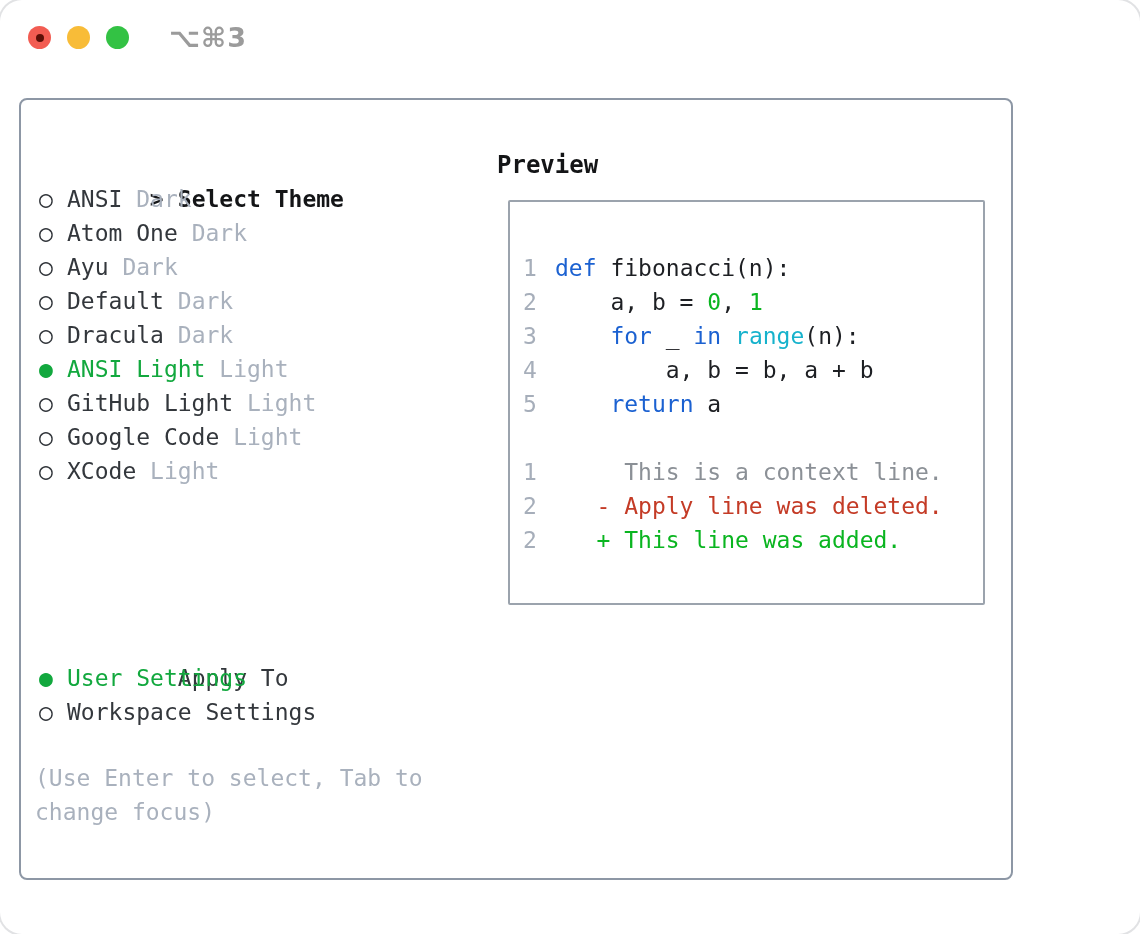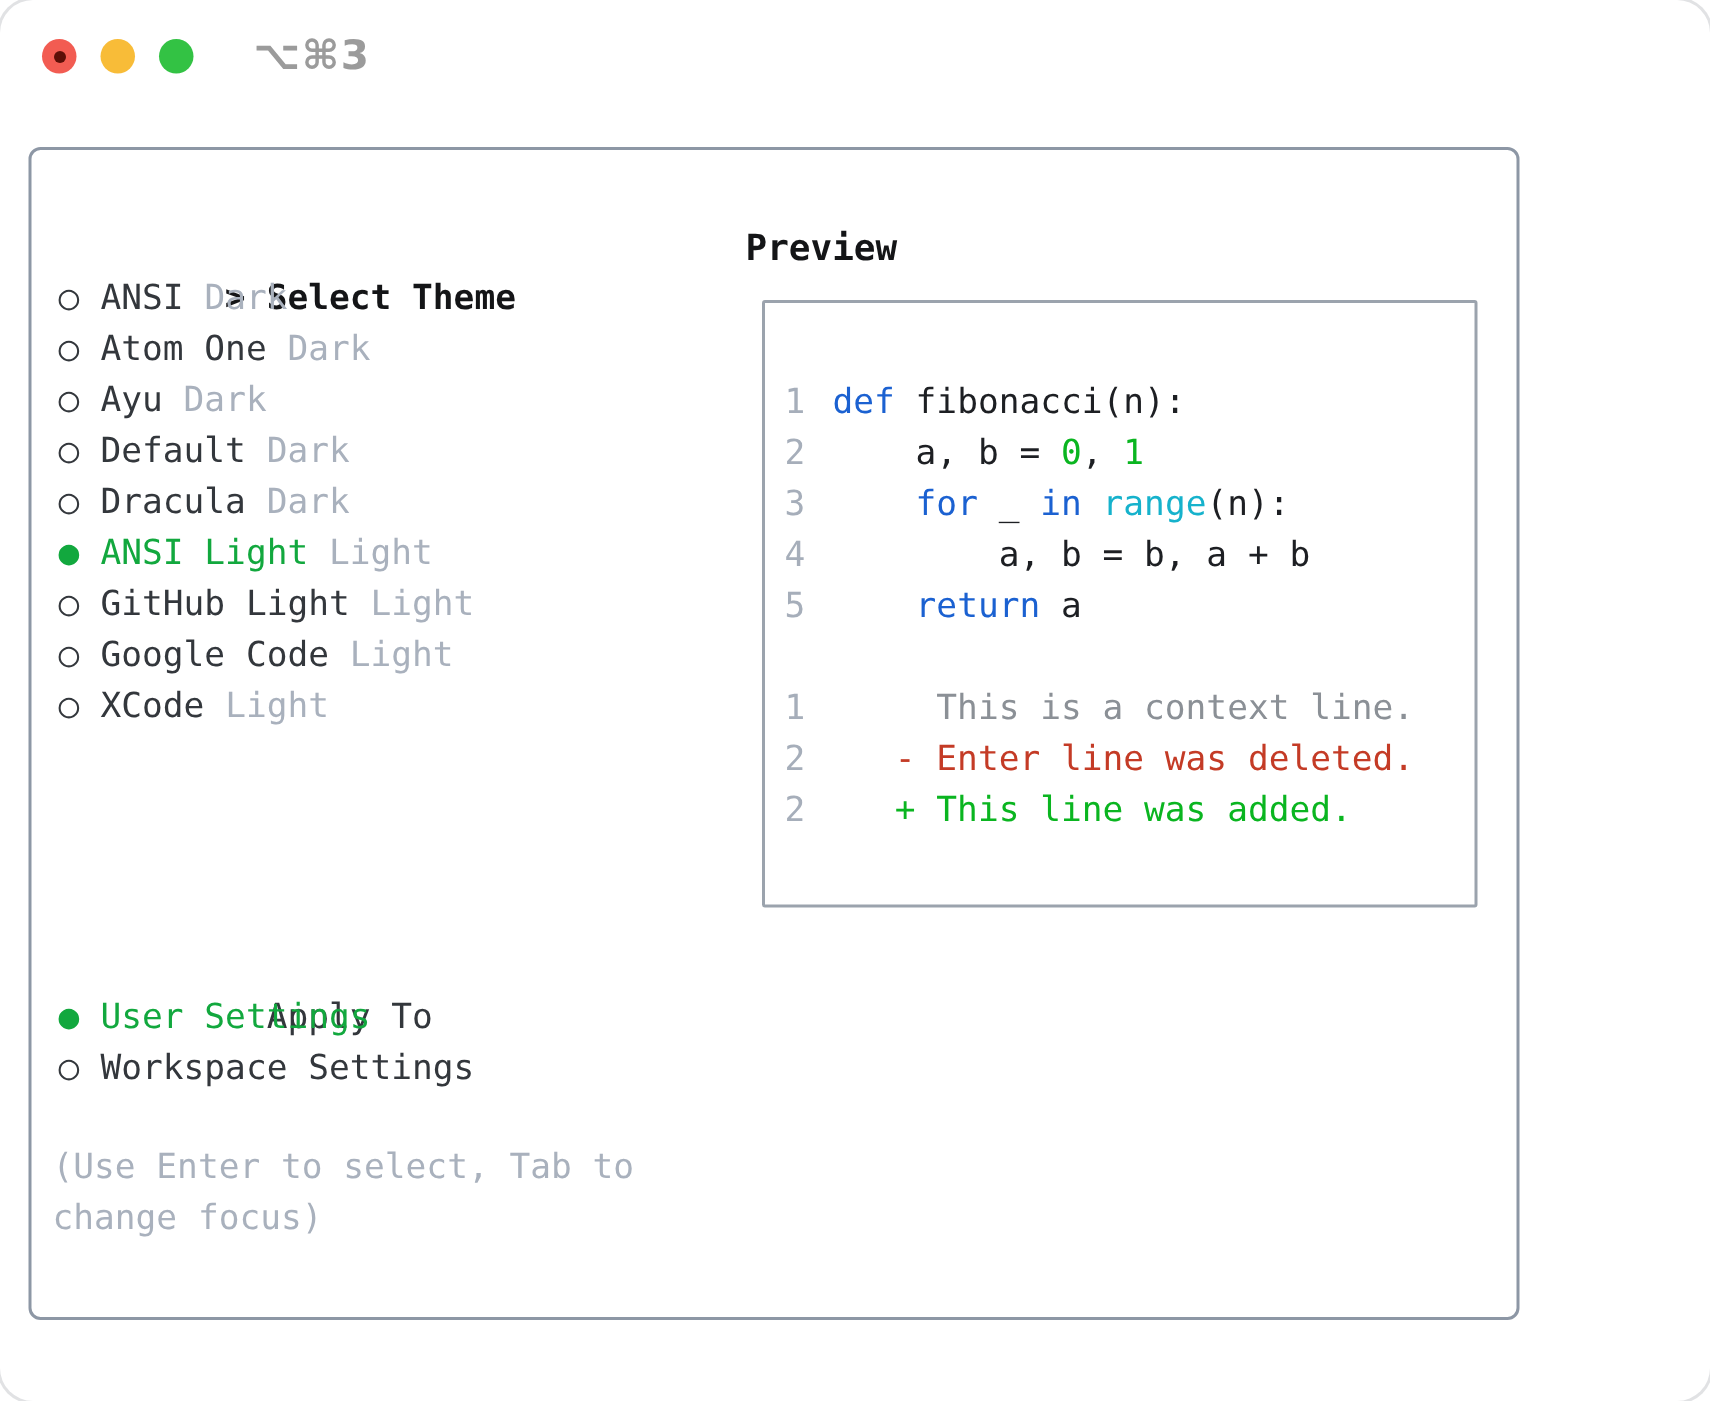--- a/index.html
+++ b/index.html
@@ -118,19 +118,19 @@
     <div class="preview-box">
       <div class="code">
 
       <div class="pl"><span class="ln">1</span><span class="t-kw">def</span><span class="t-plain"> fibonacci(n):</span></div>
           <div class="pl"><span class="ln">2</span><span class="t-plain">    a, b = </span><span class="t-num">0</span><span class="t-plain">, </span><span class="t-num">1</span></div>
           <div class="pl"><span class="ln">3</span><span class="t-plain">    </span><span class="t-kw">for</span><span class="t-plain"> _ </span><span class="t-kw">in</span><span class="t-plain"> </span><span class="t-fn">range</span><span class="t-plain">(n):</span></div>
           <div class="pl"><span class="ln">4</span><span class="t-plain">        a, b = b, a + b</span></div>
           <div class="pl"><span class="ln">5</span><span class="t-plain">    </span><span class="t-kw">return</span><span class="t-plain"> a</span></div>
           <div class="pl"><span class="ln"></span></div>
           <div class="pl"><span class="ln">1</span><span class="t-ctx">     This is a context line.</span></div>
-          <div class="pl"><span class="ln">2</span><span class="t-del">   - Enter line was deleted.</span></div>
+          <div class="pl"><span class="ln">2</span><span class="t-del">   - Apply line was deleted.</span></div>
           <div class="pl"><span class="ln">2</span><span class="t-add">   + This line was added.</span></div>
         </div>
     </div>
 
   </div>
 </div>
 
 </body></html>

